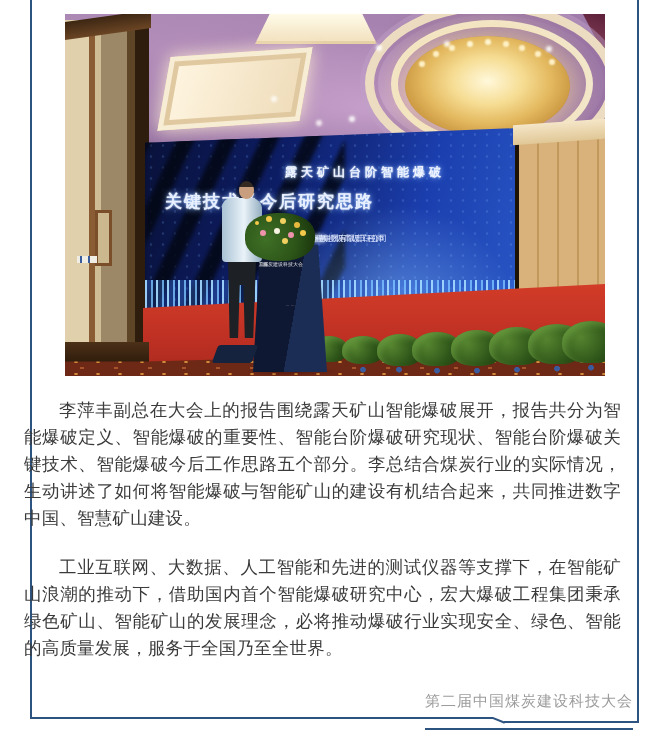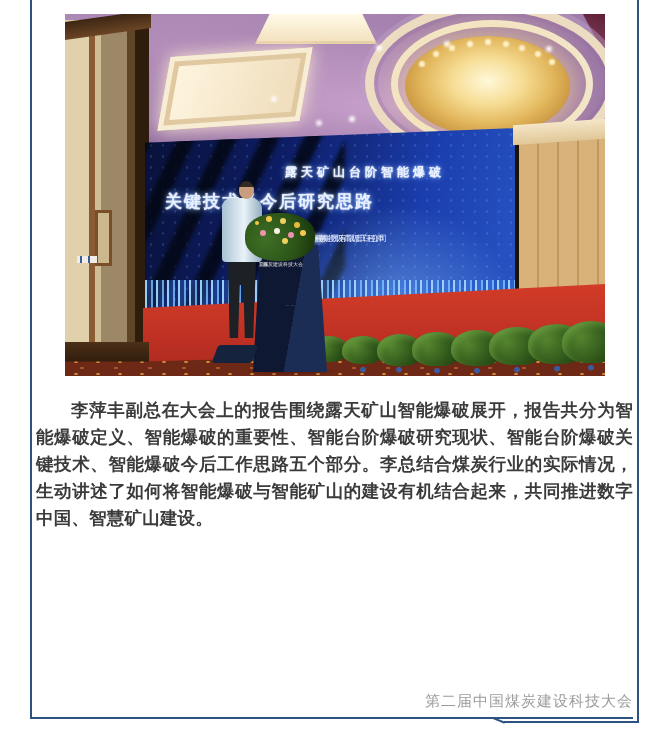--- a/index.html
+++ b/index.html
@@ -140,28 +140,28 @@
       28px 18px 0 1px #f0d060;}
 
   .speaker-head{left:174px; top:167px; width:15px; height:18px; border-radius:50% 50% 46% 46%;
     background:linear-gradient(#352a21 0 32%, #c99e7e 32%);}
   .speaker-shirt{left:157px; top:184px; width:40px; height:64px; border-radius:9px 11px 4px 4px;
     background:linear-gradient(90deg,#a9c2d4,#e9f2f8 55%,#93aec0);}
   .speaker-trousers{left:163px; top:246px; width:28px; height:78px; background:#1d2126;
     clip-path:polygon(0 0,100% 0,90% 100%,60% 100%,55% 32%,42% 32%,36% 100%,6% 100%);}
 
   
-  .para{position:absolute; left:36px; width:597px; font-size:17.5px; line-height:27px;
-    color:var(--text); text-align:justify; text-indent:2em; letter-spacing:.2px;font-weight:bold;}
+  .para{position:absolute; left:24px; width:597px; font-size:17.5px; line-height:27px;
+    color:var(--text); text-align:justify; text-indent:2em; letter-spacing:.2px;}
   .p1{top:397px;}
   .p2{top:554px;}
 
   .footer{position:absolute; right:35px; top:692px;}
   .footer span{display:inline-block; font-size:15px; letter-spacing:1px; color:var(--footer_text);
-    padding-bottom:6px; border-bottom:2px solid var(--border);}
+    padding-bottom:17px; border-bottom:2px solid var(--border);}
 </style>
 </head>
 <body>
 
 <div class="page">
 
   <div class="b b-left"></div>
   <div class="b b-right"></div>
   <div class="b b-bot1"></div>
   <div class="b b-notch"></div>
@@ -252,18 +252,19 @@
     </div>
     <div class="step"></div>
 
     <div class="speaker-trousers"></div>
     <div class="speaker-shirt"></div>
     <div class="speaker-head"></div>
     <div class="flowers"></div>
   </div>
 
   <p class="para p1">李萍丰副总在大会上的报告围绕露天矿山智能爆破展开，报告共分为智能爆破定义、智能爆破的重要性、智能台阶爆破研究现状、智能台阶爆破关键技术、智能爆破今后工作思路五个部分。李总结合煤炭行业的实际情况，生动讲述了如何将智能爆破与智能矿山的建设有机结合起来，共同推进数字中国、智慧矿山建设。</p>
+  <p class="para p2">工业互联网、大数据、人工智能和先进的测试仪器等支撑下，在智能矿山浪潮的推动下，借助国内首个智能爆破研究中心，宏大爆破工程集团秉承绿色矿山、智能矿山的发展理念，必将推动爆破行业实现安全、绿色、智能的高质量发展，服务于全国乃至全世界。</p>
 
   <div class="footer">
     <span>第二届中国煤炭建设科技大会</span>
   </div>
 
 </div>
 
 </body></html>

